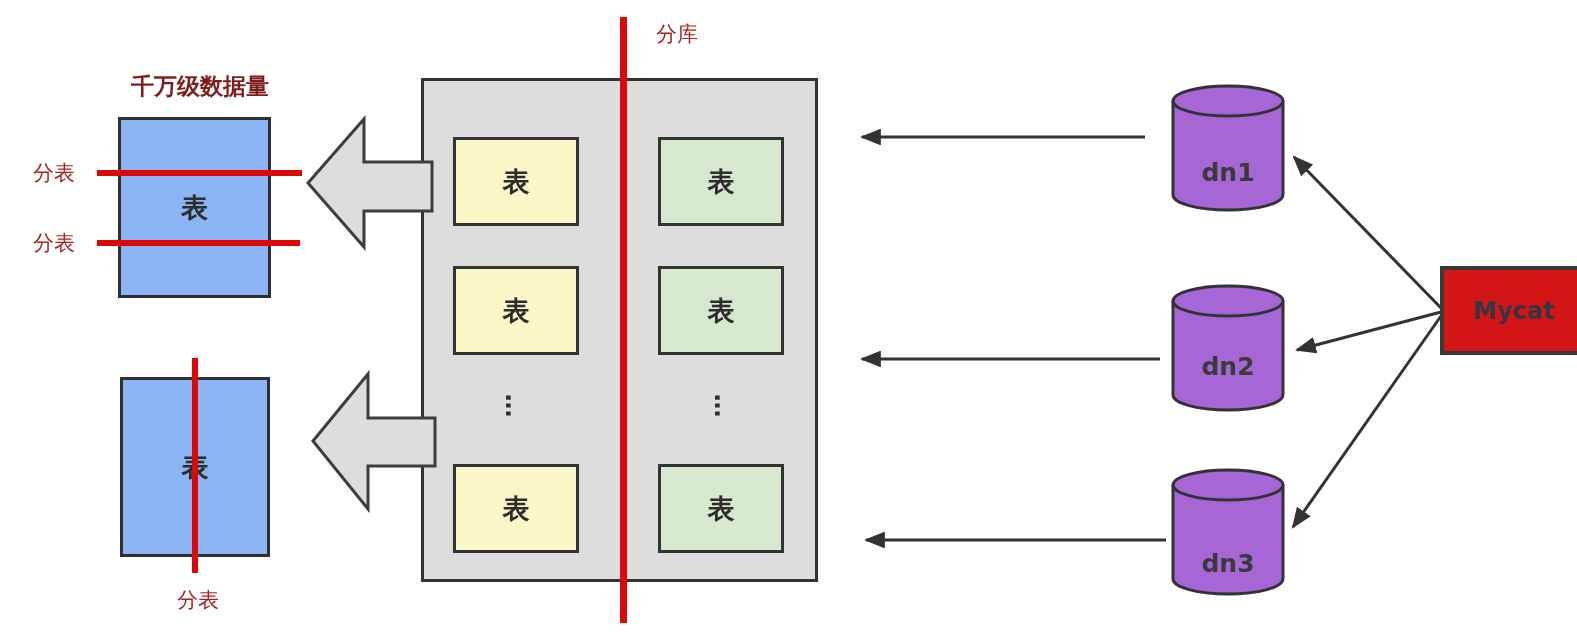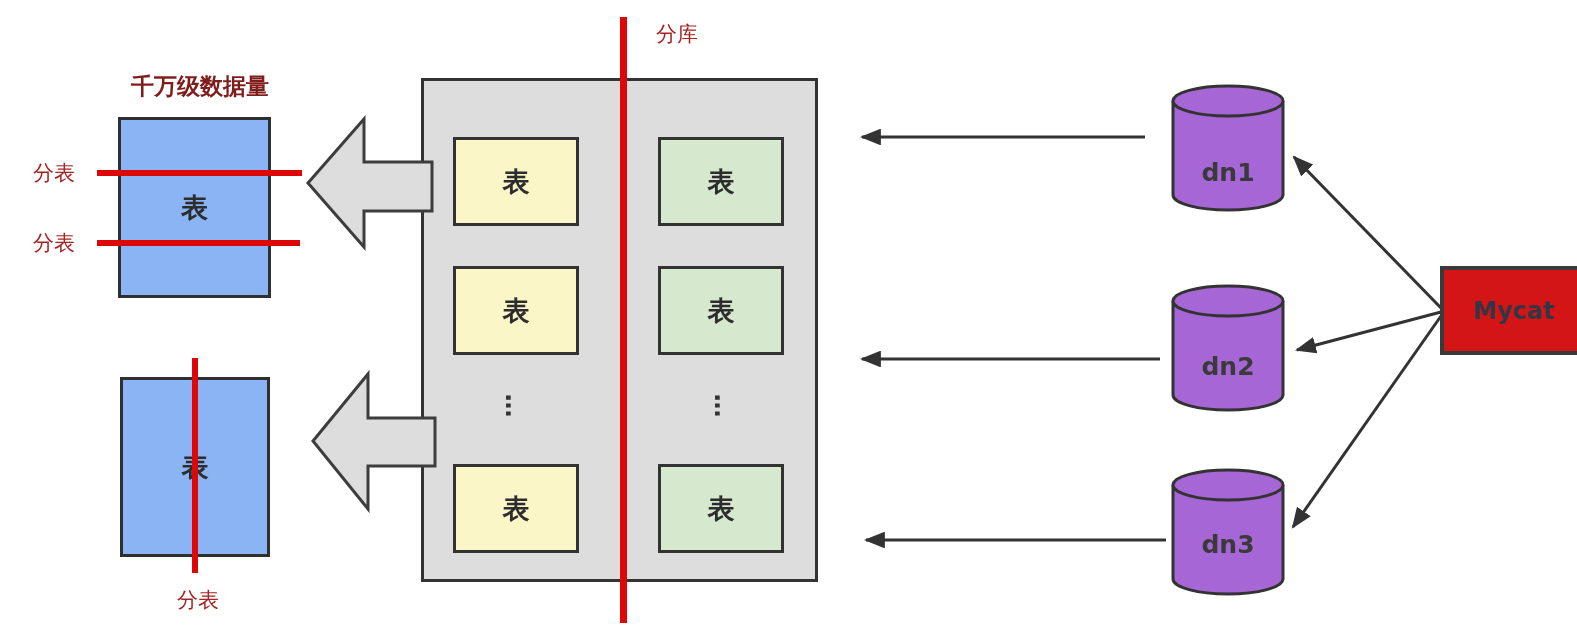--- a/index.html
+++ b/index.html
@@ -66,21 +66,21 @@
   }
   .vdots-left  { left: 492px; top: 393px; }
   .vdots-right { left: 701px; top: 393px; }
 
   .dn-label {
     left: 1171px; width: 114px; height: 28px;
     font-size: 25px; font-weight: bold; color: #3a3a3a; z-index: 5;
   }
   .dn1-label { top: 158px; }
   .dn2-label { top: 352px; }
-  .dn3-label { top: 530px; }
+  .dn3-label { top: 549px; }
 
   .mycat-box {
     left: 1440px; top: 266px; width: 148px; height: 89px;
     background: #d31515; border: 4px solid #3a3a3a; z-index: 4;
     font-size: 24px; font-weight: bold; color: #333645;
   }
 
   .overlay-svg {
     position: absolute; left: 0; top: 0; z-index: 2;
     pointer-events: none;

